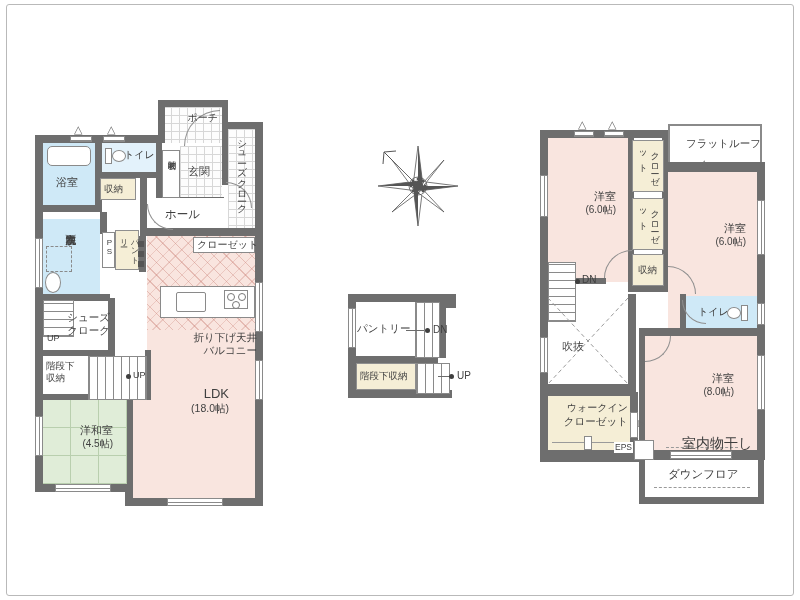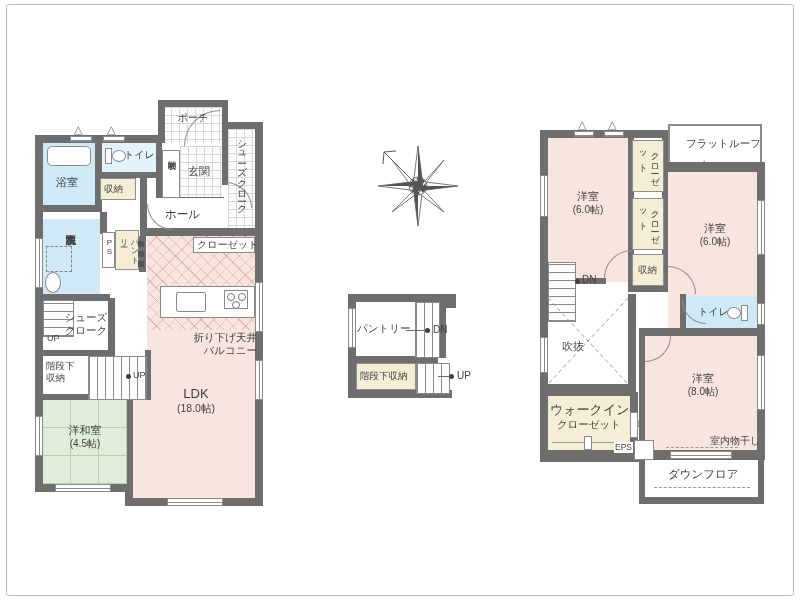--- a/index.html
+++ b/index.html
@@ -18,21 +18,21 @@
      linear-gradient(90deg,#d7d7d7 1px,transparent 1px);background-size:8px 8px;}
   .tatami{background-color:#e0edd8;background-image:
      linear-gradient(#b9cfae 1px,transparent 1px),
      linear-gradient(90deg,#b9cfae 1px,transparent 1px);background-size:28px 28px;background-position:-1px -1px;}
   .hatch{position:absolute;background-image:
      repeating-linear-gradient(45deg,rgba(200,125,115,.40) 0 1px,transparent 1px 9px),
      repeating-linear-gradient(-45deg,rgba(200,125,115,.28) 0 1px,transparent 1px 9px);}
   .treads-v{position:absolute;background-image:repeating-linear-gradient(90deg,#8a8a8a 0 1px,transparent 1px 8px);border:1px solid #8a8a8a;background-color:#fff;}
   .treads-h{position:absolute;background-image:repeating-linear-gradient(0deg,#8a8a8a 0 1px,transparent 1px 8px);border:1px solid #8a8a8a;background-color:#fff;}
   .lbl{position:absolute;font-size:10.5px;line-height:1.25;white-space:nowrap;}
-  .c{text-align:center;}
+  .c{text-align:right;}
   .wrap{white-space:normal;}
   .vtext{writing-mode:vertical-rl;text-orientation:upright;white-space:normal;}
   .win{position:absolute;box-sizing:border-box;border:1px solid #8a8a8a;}
   .winv{background:linear-gradient(90deg,#fff 0 3px,#8a8a8a 3px 4px,#fff 4px);}
   .winh{background:linear-gradient(180deg,#fff 0 3px,#8a8a8a 3px 4px,#fff 4px);}
   .arc{position:absolute;border:0 solid #8f8f8f;box-sizing:border-box;}
   .arc-tl{border-left-width:1px;border-top-width:1px;border-top-left-radius:100%;}
   .arc-tr{border-right-width:1px;border-top-width:1px;border-top-right-radius:100%;}
   .arc-bl{border-left-width:1px;border-bottom-width:1px;border-bottom-left-radius:100%;}
   .arc-br{border-right-width:1px;border-bottom-width:1px;border-bottom-right-radius:100%;}
@@ -294,20 +294,20 @@
     <div class="lbl" style="left:638px;top:264px;font-size:9.5px;">収納</div>
     <div class="dot" style="left:575px;top:279px;"></div>
     <div class="lbl" style="left:582px;top:274px;font-size:10px;">DN</div>
     <div class="lbl" style="left:562px;top:340px;font-size:11px;">吹抜</div>
     <div class="lbl" style="left:698px;top:306px;font-size:10px;">トイレ</div>
     <div class="lbl c" style="left:672px;top:372px;width:62px;">
       <span style="display:block;font-size:11px;">洋室</span>
       <span style="display:block;font-size:10px;">(8.0帖)</span>
     </div>
     <div class="lbl c" style="left:550px;top:402px;width:78px;">
-      <span style="display:block;font-size:13px;">ウォークイン</span>
+      <span style="display:block;font-size:10px;">ウォークイン</span>
       <span style="display:block;font-size:10.5px;">クローゼット</span>
     </div>
     <div class="lbl" style="left:614px;top:442px;font-size:8.5px;background:#fff;padding:0 1px;">EPS</div>
-    <div class="lbl" style="left:682px;top:435px;font-size:10px;margin-left:28px;">室内物干し</div>
+    <div class="lbl" style="left:682px;top:435px;font-size:14px;">室内物干し</div>
     <div class="lbl" style="left:668px;top:467px;font-size:11.5px;">ダウンフロア</div>
   </div>
 </div>
 
 </body></html>

